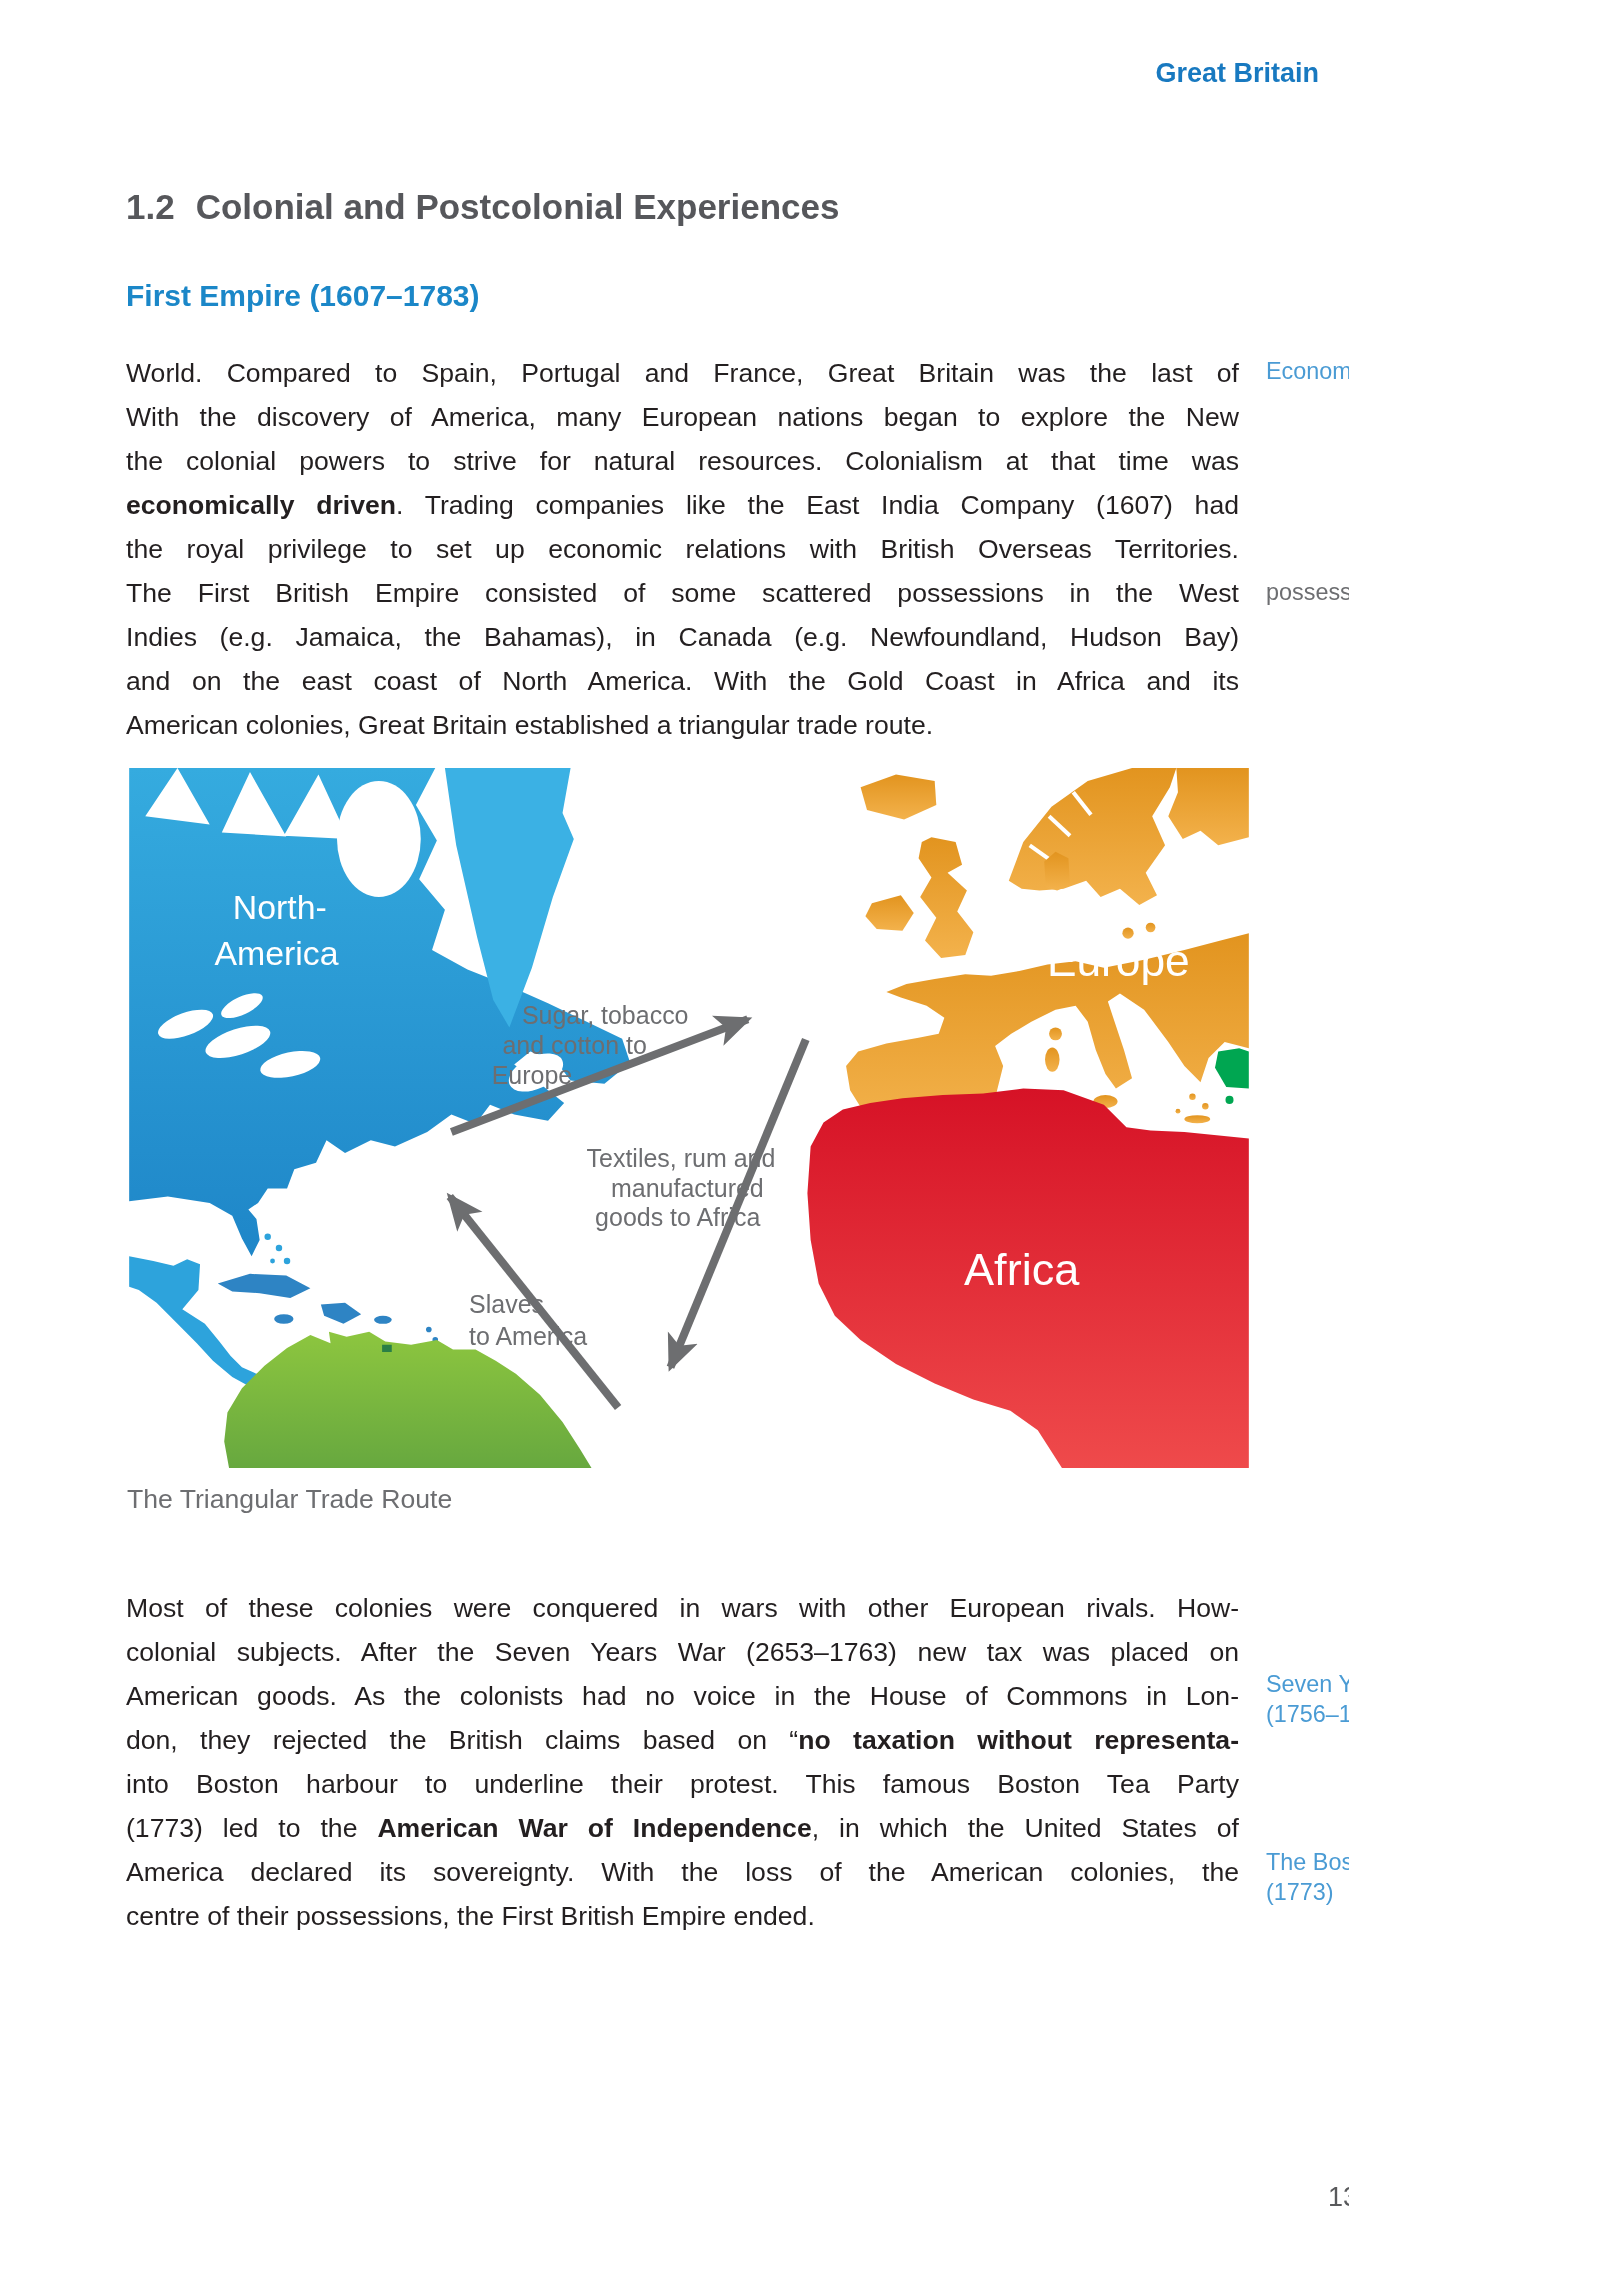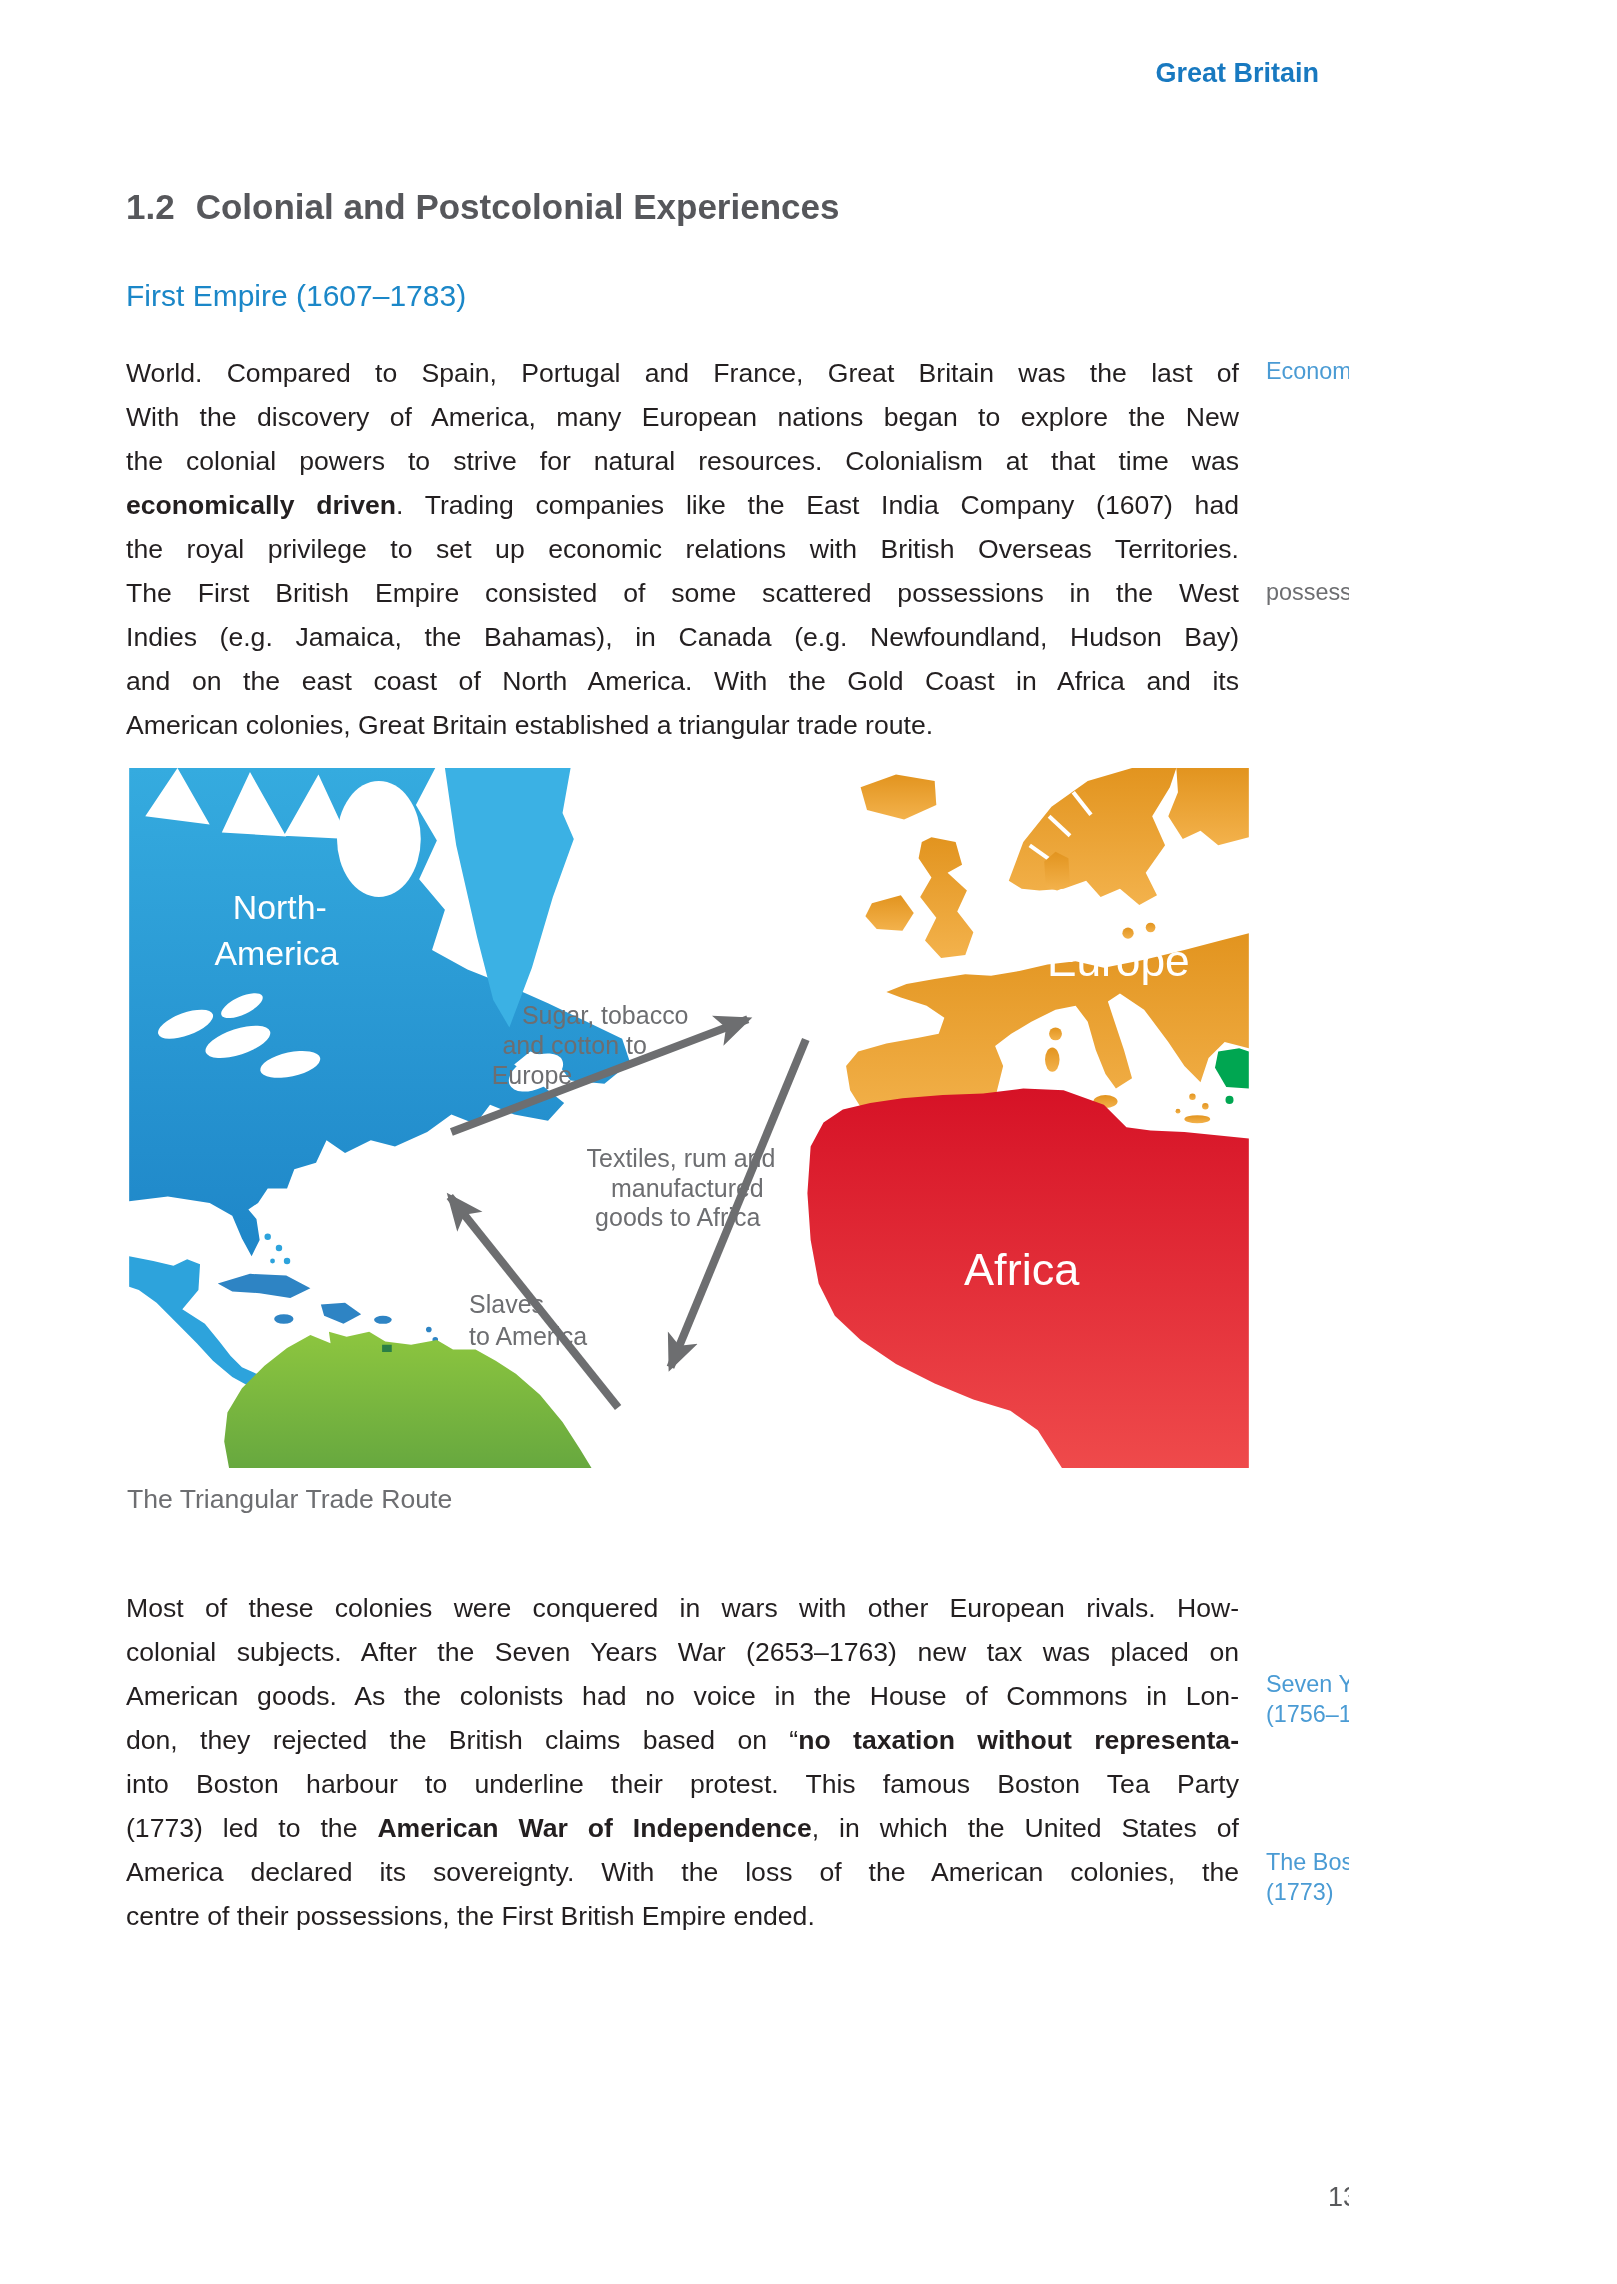--- a/index.html
+++ b/index.html
@@ -9,21 +9,21 @@
   }
   
   .chapter-label{position:absolute;left:918px;top:58px;width:401px;text-align:right;
     font-size:27px;font-weight:bold;color:#1879c0;}
   .ribbon{position:absolute;left:1355px;top:0;width:111px;height:158px;}
   .ribbon-num{position:absolute;left:1355px;top:39px;width:111px;text-align:center;
     font-size:45px;font-weight:bold;color:#1879c0;}
   
   .sec-title{position:absolute;left:126px;top:187px;margin:0;font-size:35px;font-weight:bold;color:#56575b;}
   .sec-num{margin-right:21px;}
-  .sub-title{position:absolute;left:126px;top:279px;margin:0;font-size:30px;font-weight:normal;color:#1b87c8;}
+  .sub-title{position:absolute;left:126px;top:279px;margin:0;font-size:30px;font-weight:bold;color:#1b87c8;}
   
   .body-col{position:absolute;left:126px;width:1113px;}
   .p1{top:351px;}
   .p2{top:1586px;}
   .jline{font-size:26.6px;height:44px;line-height:44px;text-align:justify;overflow:hidden;}
   .jline::after{content:"";display:inline-block;width:100%;height:0;}
   .jline.last{text-align:left;}
   .jline.last::after{content:none;}
   
   .margin-note{position:absolute;left:1266px;width:346px;font-size:23.4px;line-height:30px;

